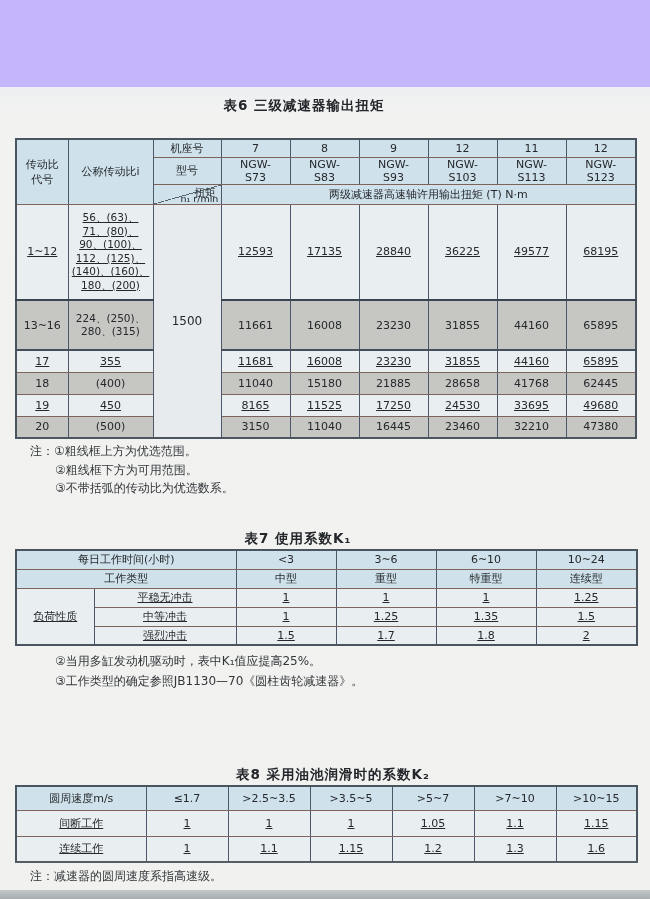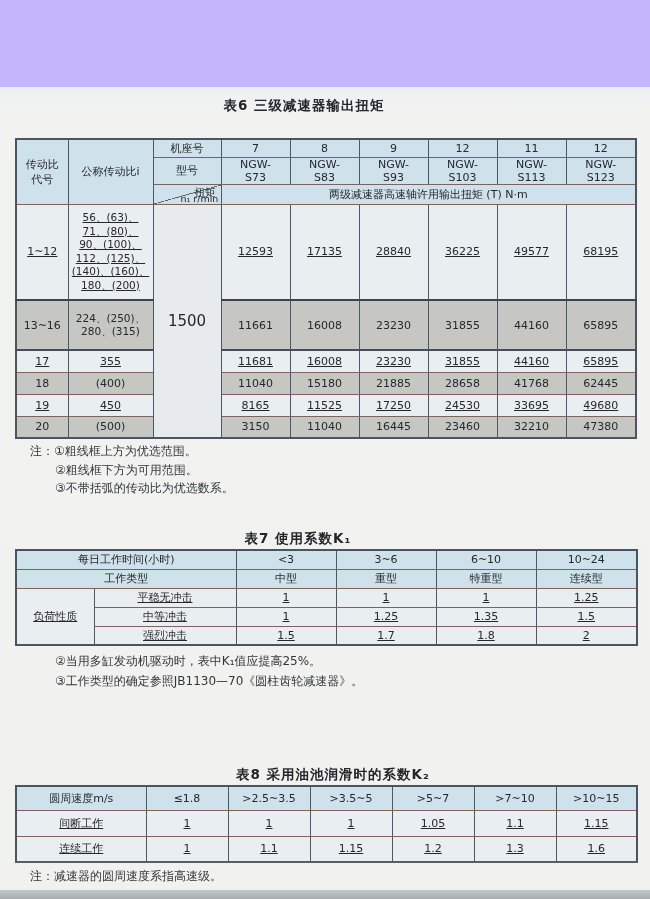--- a/index.html
+++ b/index.html
@@ -16,21 +16,21 @@
   .t8-title{left:15px;top:766px;width:636px;}
   table{border-collapse:collapse;table-layout:fixed;position:absolute;
         border:2px solid #4a5560;background:#e9eef0;}
   td{border-top:1px solid #7e625c;border-bottom:1px solid #7e625c;
      border-left:1px solid #4c586a;border-right:1px solid #4c586a;
      font-size:11px;text-align:center;vertical-align:middle;color:#25282c;
      padding:0 2px;overflow:hidden;}
   .hd{background:#cfe1ea;}
   .lt{background:#e9eef0;text-decoration:underline;}
   .gy{background:#c6c7c3;}
-  .sp{background:#e7ebed;font-size:15px;}
+  .sp{background:#e7ebed;font-size:12px;}
   .ml{white-space:pre-line;}
   .ratios{font-size:10.5px;line-height:13.5px;}
   .thickb td{border-bottom:2.5px solid #3a4350;}
   .medb td{border-bottom:2px solid #434e5a;}
   .t6{left:15px;top:138px;width:621px;}
   .t7{left:15px;top:549px;width:621px;}
   .t8{left:15px;top:785px;width:621px;border-bottom:2.5px solid #535e66;}
   .diag{position:relative;padding:8px;}
   .diag .dline{position:absolute;left:0;top:0;right:0;bottom:0;
     background:linear-gradient(to bottom right,transparent 48.8%,#5a646e 48.8%,#5a646e 51.2%,transparent 51.2%);}
@@ -238,21 +238,21 @@
       <col style="width:82px">
         <col style="width:82px">
         <col style="width:82px">
       <col style="width:82px">
         <col style="width:82px">
         <col style="width:81px">
     </colgroup>
     <tbody>
         <tr style="height:24px">
       <td class="hd">圆周速度m/s</td>
-      <td class="hd">≤1.8</td>
+      <td class="hd">≤1.7</td>
       <td class="hd">&gt;2.5~3.5</td>
       <td class="hd">&gt;3.5~5</td>
       <td class="hd">&gt;5~7</td>
       <td class="hd">&gt;7~10</td>
       <td class="hd">&gt;10~15</td>
     </tr>
     <tr style="height:26px">
       <td class="lt">间断工作</td>
       <td class="lt">1</td>
       <td class="lt">1</td>

